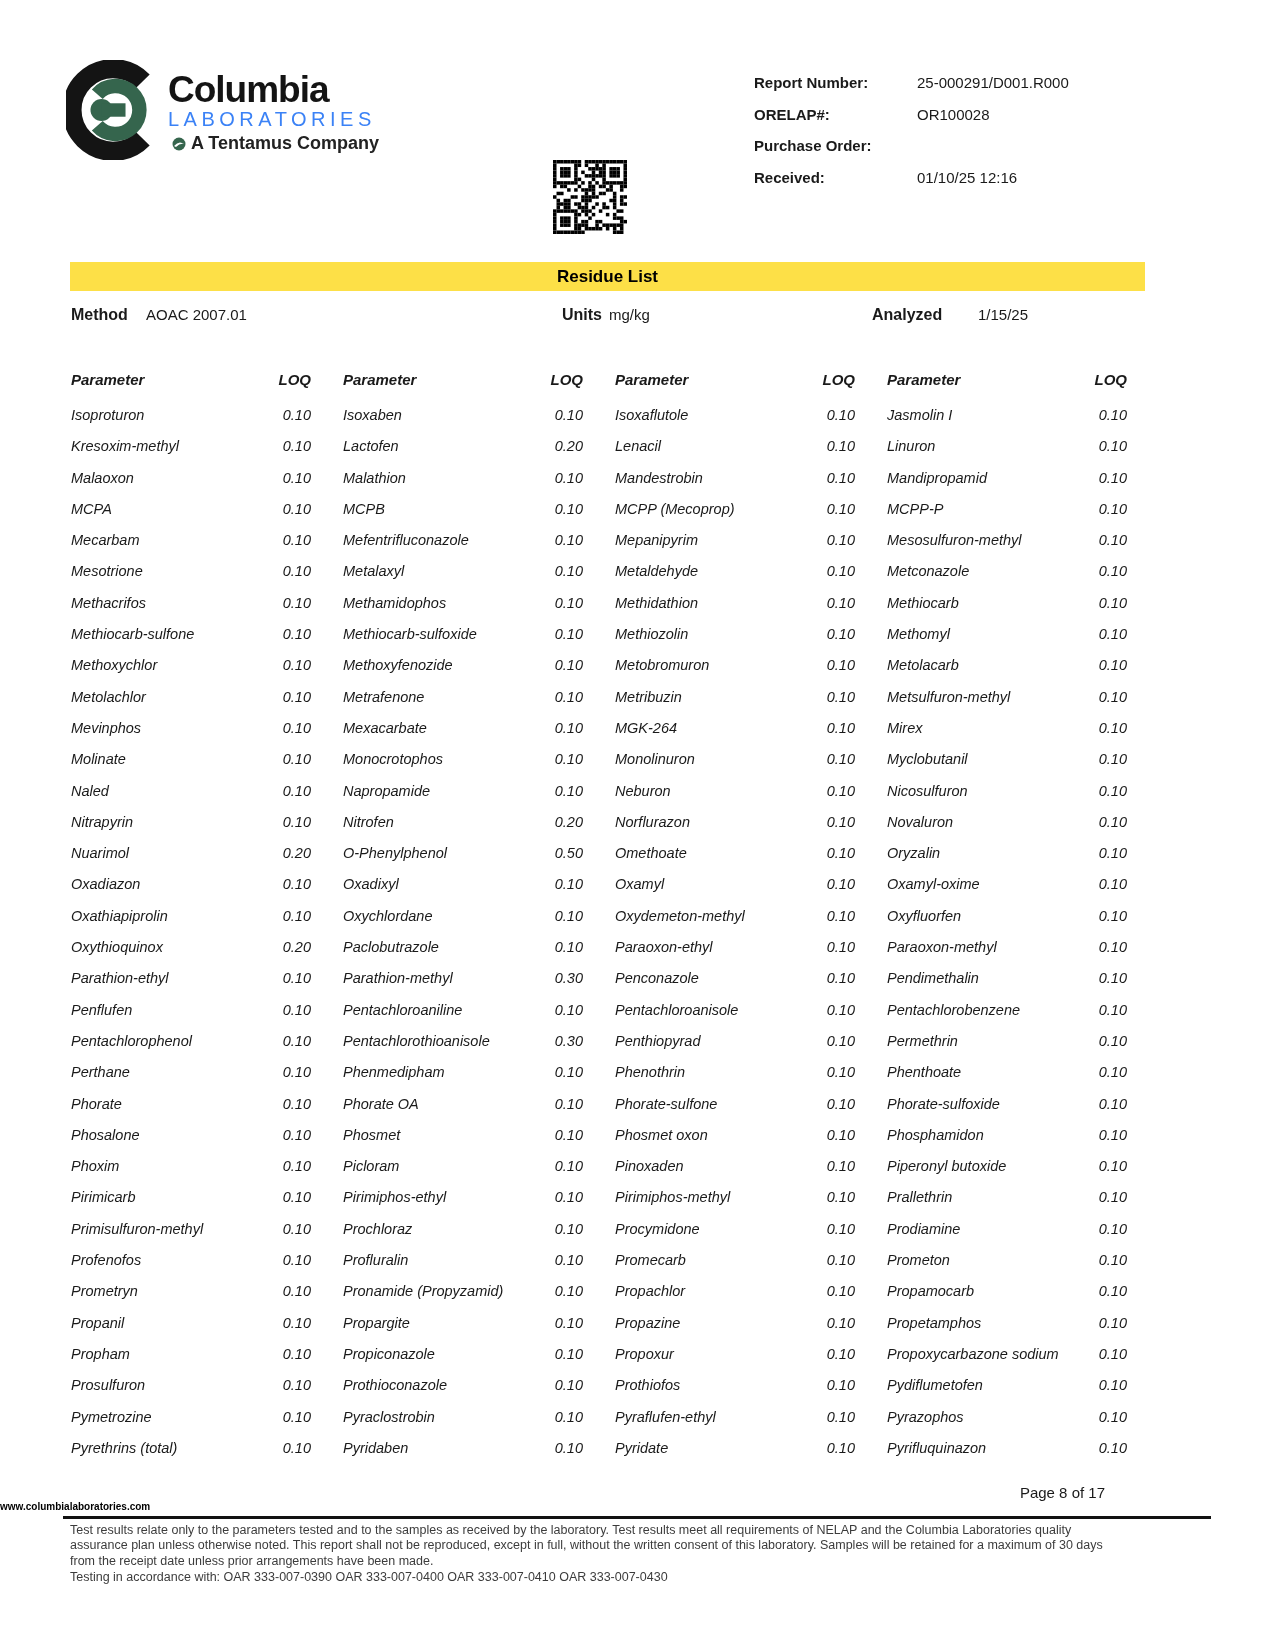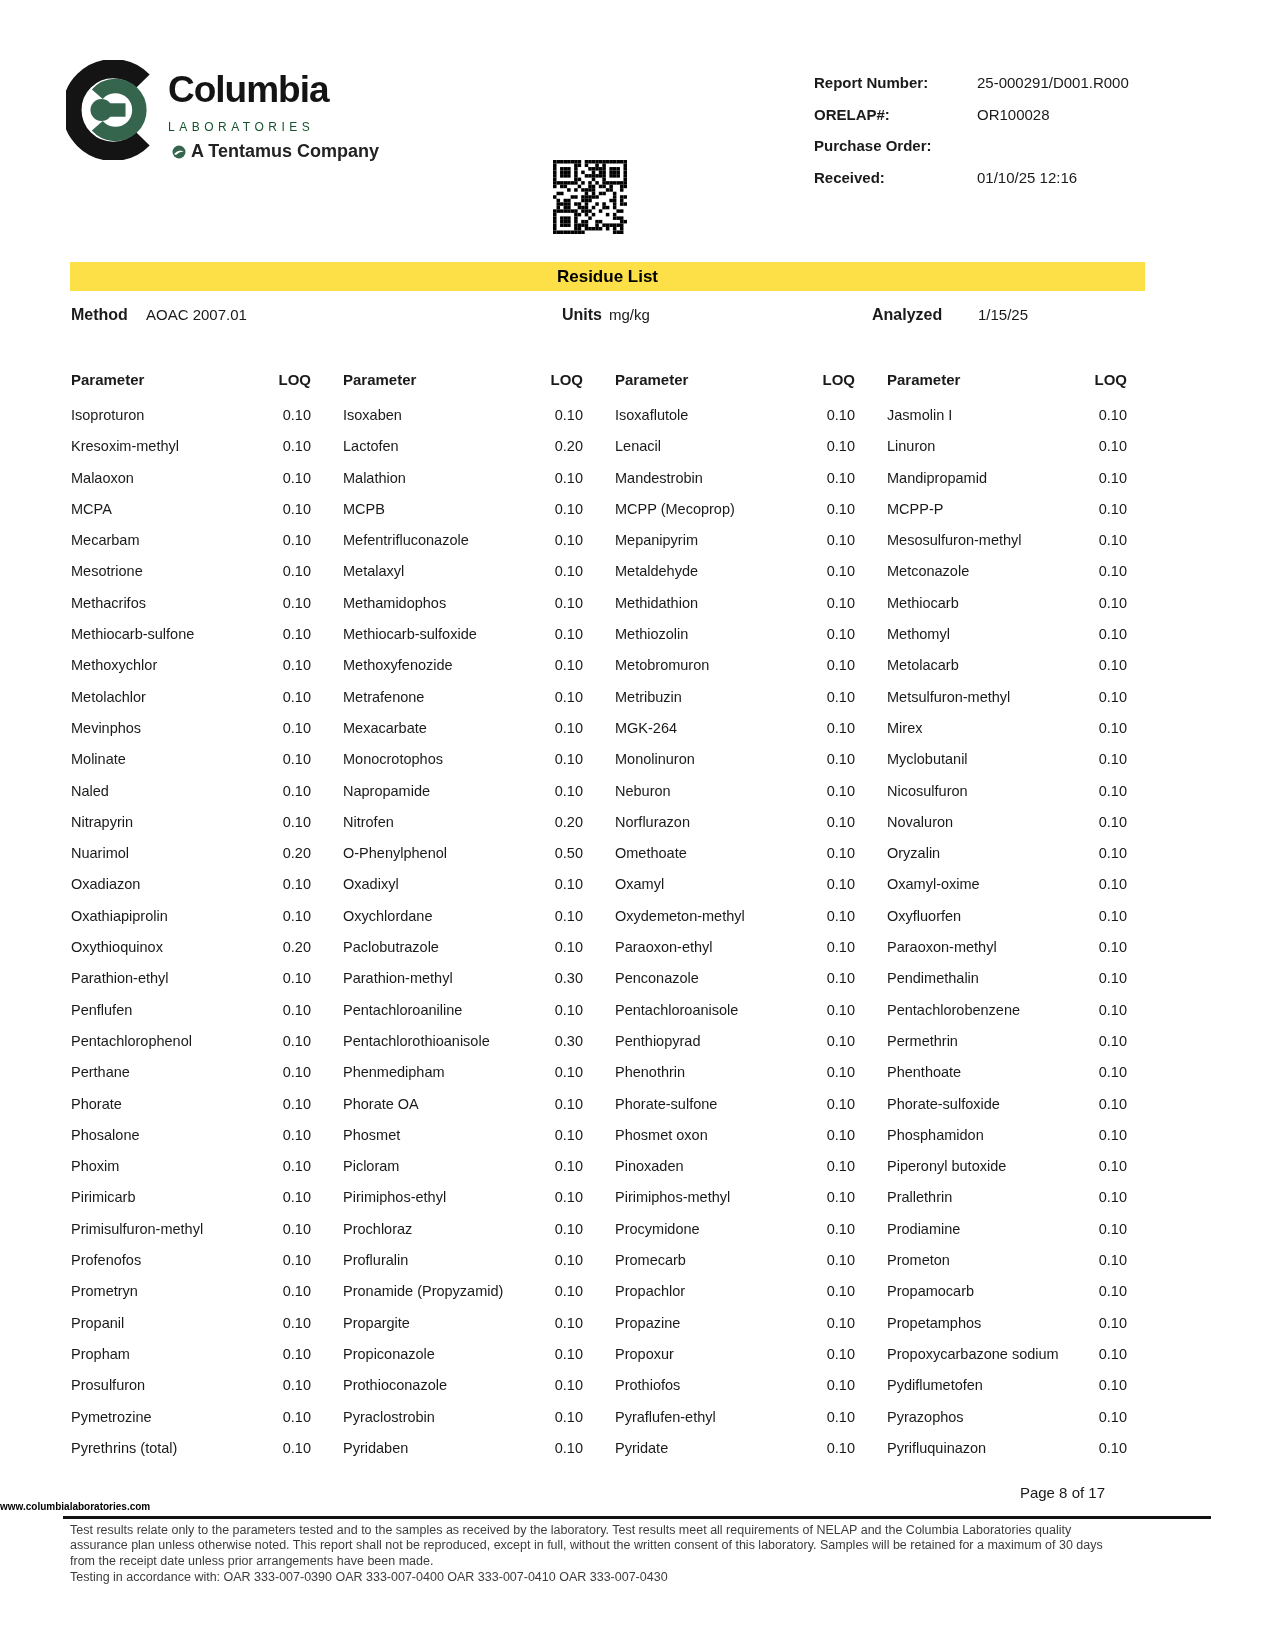--- a/index.html
+++ b/index.html
@@ -5,45 +5,45 @@
   html,body { margin:0; padding:0; background:#ffffff; }
   .page {
     position:relative; width:1275px; height:1650px; background:#ffffff;
     font-family:"Liberation Sans", sans-serif; color:#1a1a1a; overflow:hidden;
   }
   
   .logo-wrap { position:absolute; left:66px; top:60px; display:flex; }
   .logo-mark { width:96px; height:100px; }
   .logo-text { margin-left:6px; padding-top:12px; }
   .logo-name { font-size:37px; font-weight:bold; color:#141414; letter-spacing:-1px; line-height:36px; }
-  .logo-sub { font-size:12px; color:#14532d; letter-spacing:4.5px; line-height:20px; margin-top:9px; }
+  .logo-sub { font-size:20px; color:#3b82f6; letter-spacing:4.5px; line-height:20px; margin-top:1px; }
   .logo-tagline { display:flex; align-items:center; gap:5px; margin-top:4px; margin-left:4px;
                   font-size:18px; font-weight:bold; color:#222; }
   .address { position:absolute; left:455px; top:72px; width:245px; text-align:center;
              font-size:15px; line-height:22px; color:#111; }
   .qr { position:absolute; left:553px; top:160px; width:74px; height:74px; }
-  .report-block { position:absolute; left:814px; top:74px; font-size:15px; }
+  .report-block { position:absolute; left:754px; top:74px; font-size:15px; }
   .report-row { display:flex; height:31.6px; align-items:flex-start; }
   .report-label { font-weight:bold; width:163px; }
   .report-value { }
   
   .banner { position:absolute; left:70px; top:262px; width:1075px; height:29px;
             display:flex; align-items:center; justify-content:center;
             font-size:17px; font-weight:bold; color:#000; }
   .meta { position:absolute; left:0; top:306px; width:1275px; height:20px; font-size:15px;padding-left:16px; }
   .meta b { font-size:16px; }
   .m-method-label { position:absolute; left:71px; }
   .m-method-value { position:absolute; left:146px; }
   .m-units-label  { position:absolute; left:562px; }
   .m-units-value  { position:absolute; left:609px; }
   .m-analyzed-label { position:absolute; left:872px; }
   .m-analyzed-value { position:absolute; left:978px; }
   
   .table { position:absolute; left:71px; top:371px; width:1056px; font-size:14.5px; }
-  .t-row { display:grid; grid-template-columns:repeat(4, 1fr); column-gap:32px; height:31.3px; }
+  .t-row { display:grid; grid-template-columns:repeat(4, 1fr); column-gap:32px; height:31.3px;font-style:italic; }
   .t-head { height:36px; font-weight:bold; font-size:15px; }
   .t-group { display:flex; justify-content:space-between; align-items:flex-start; line-height:17px; }
   .t-param { white-space:nowrap; }
   .t-loq { width:38px; text-align:right; white-space:nowrap; }
   
   .page-num { position:absolute; left:905px; top:1484px; width:200px; text-align:right; font-size:15px; }
   .website { position:absolute; left:0; top:1501px; width:1108px; 
              font-size:10px; font-weight:bold; color:#000; text-decoration:none; }
   .footer-rule { position:absolute; left:63px; top:1516px; width:1148px; height:3px; background:#111; }
   .disclaimer { position:absolute; left:70px; top:1523px; width:1048px;

